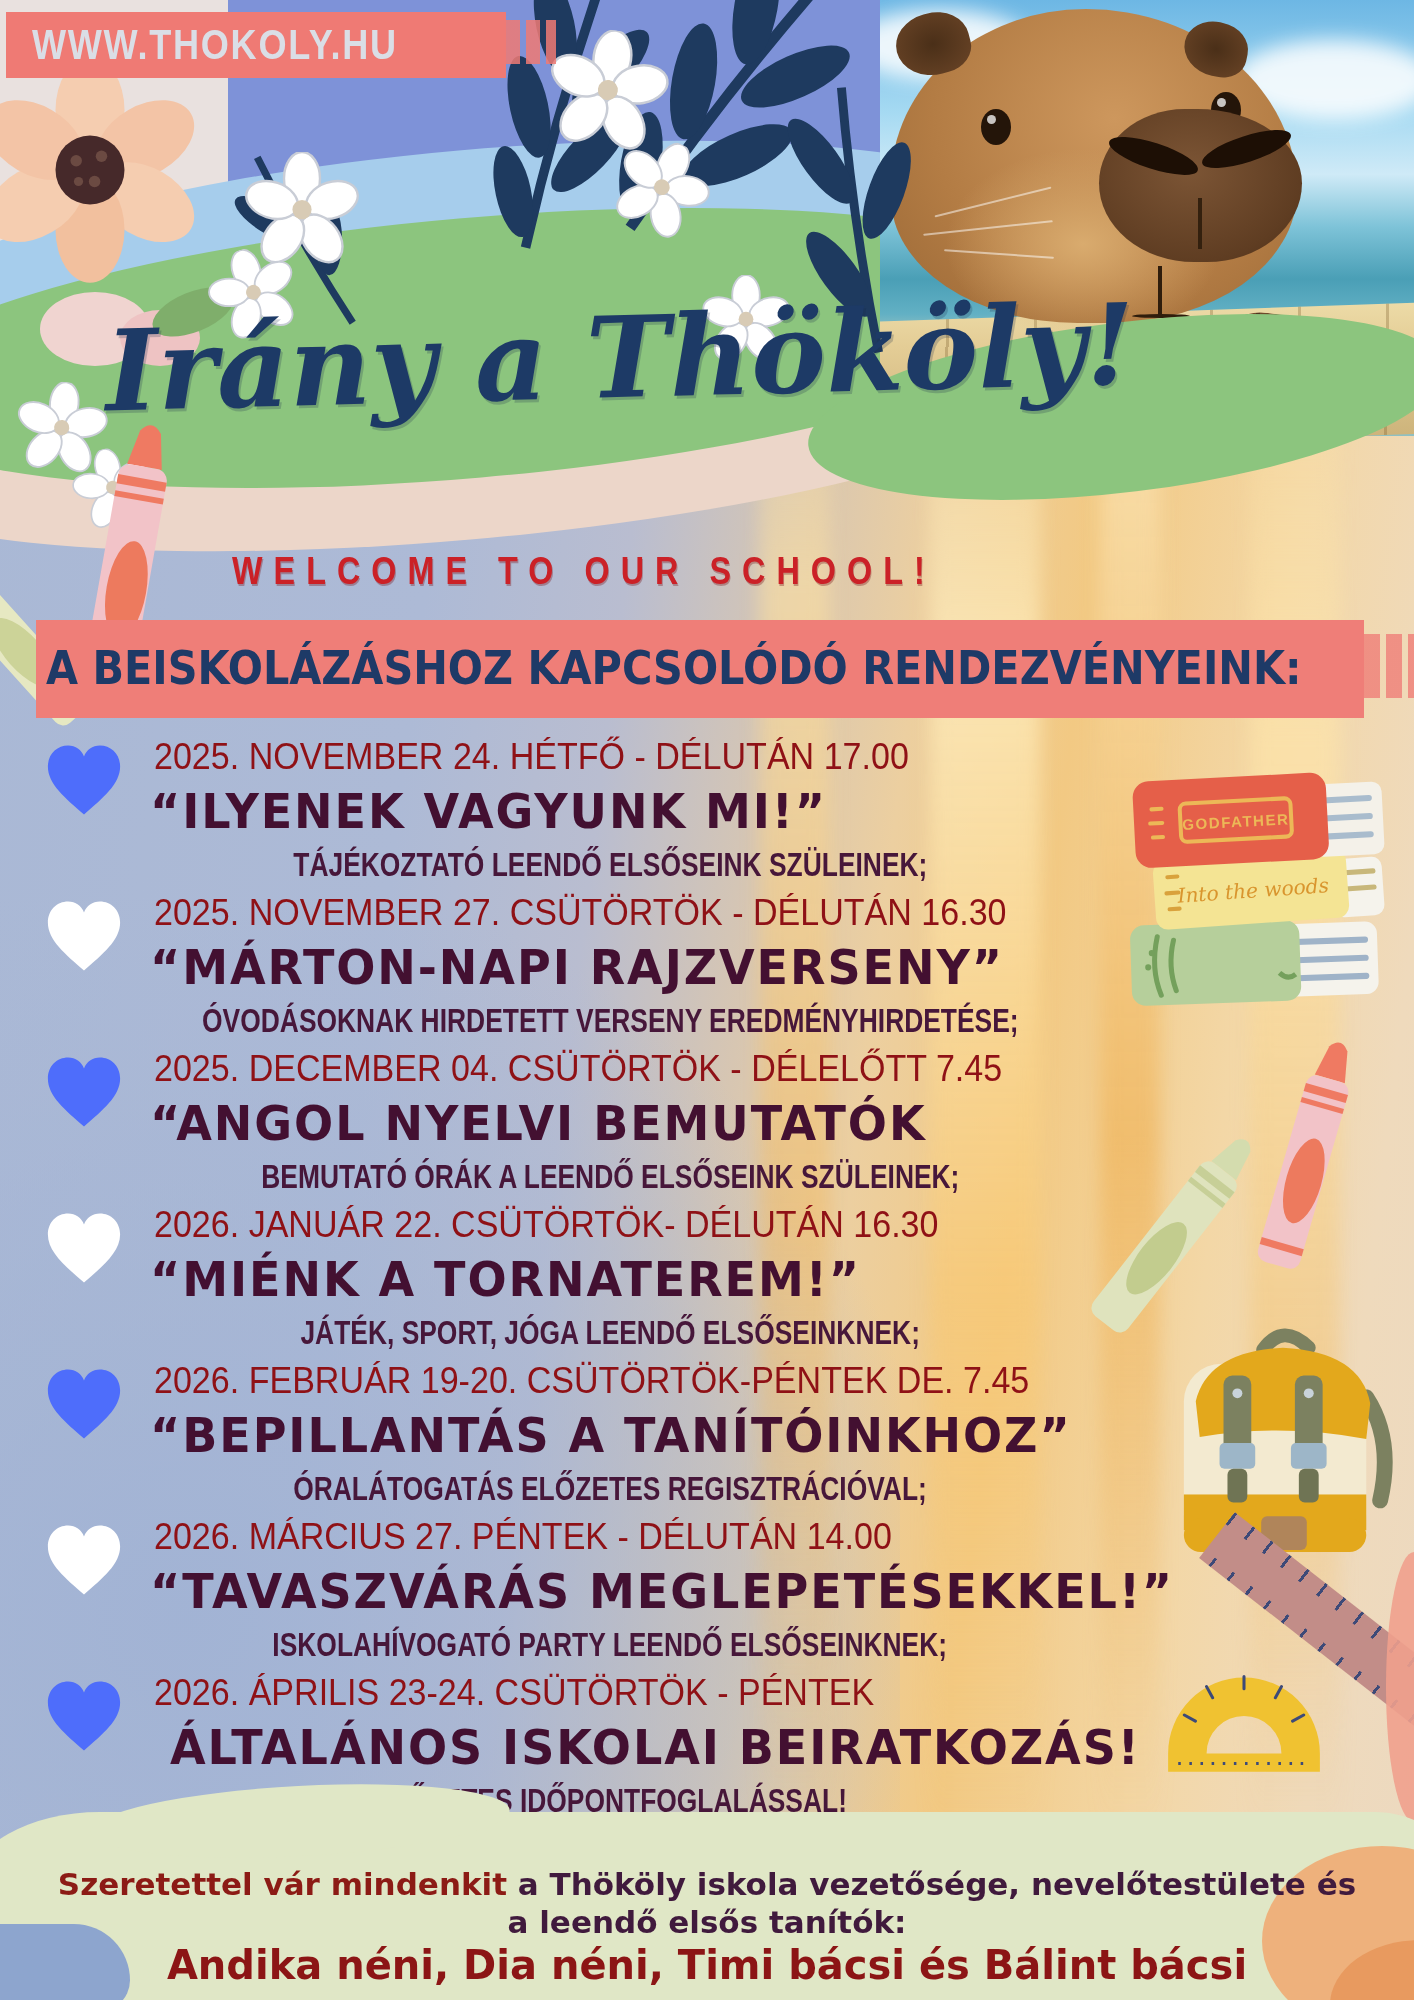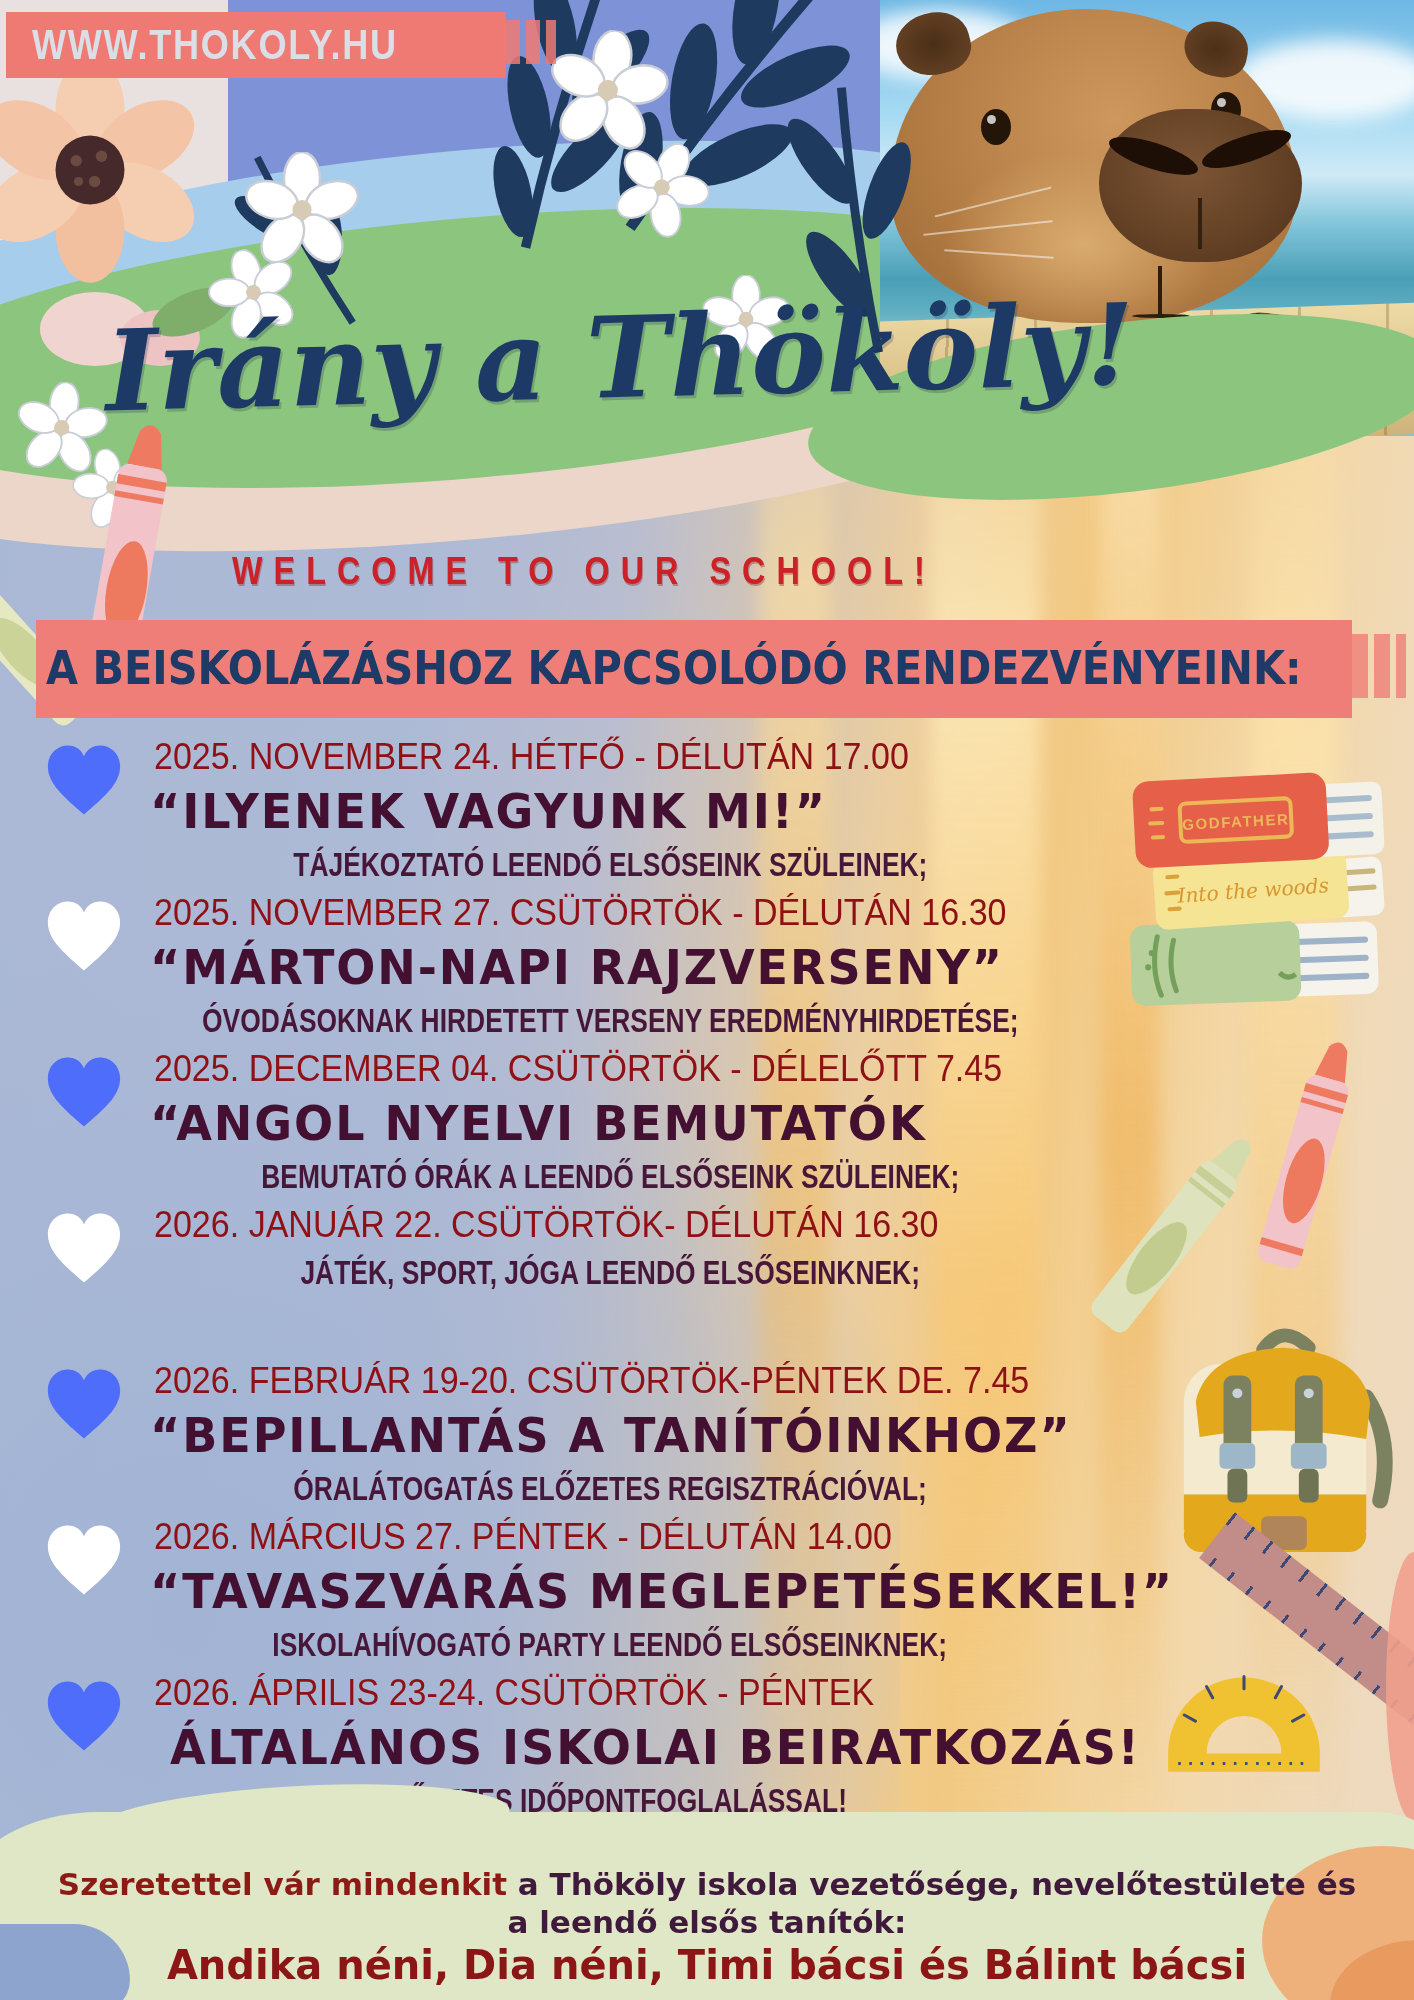--- a/index.html
+++ b/index.html
@@ -67,21 +67,21 @@
     background:linear-gradient(90deg,#ef7a74 0 14px,transparent 14px 20px,#ef7a74 20px 34px,transparent 34px 40px,#ef7a74 40px 50px,transparent 50px);opacity:.85;}
   .www-text{position:absolute;left:26px;top:9px;font-size:42px;font-weight:bold;letter-spacing:2px;color:#dadee6;}
   .cx{display:inline-block;transform:scaleX(.86);transform-origin:left center;white-space:nowrap;}
   .cxc{display:inline-block;transform:scaleX(.85);transform-origin:center center;white-space:nowrap;}
 
   .script-title{position:absolute;left:60px;top:292px;width:1120px;text-align:center;
     font-family:"DejaVu Serif",serif;font-style:italic;font-weight:bold;font-size:112px;
     color:#1d3a66;transform:rotate(-1.5deg);text-shadow:2px 3px 0 rgba(25,40,75,.22);}
   .welcome{position:absolute;left:170px;top:550px;width:1030px;
     font-size:38px;font-weight:bold;letter-spacing:13px;color:#cb2127;text-shadow:1px 2px 0 rgba(120,20,25,.35);}
-  .head-banner{position:absolute;left:36px;top:620px;width:1316px;height:98px;background:#ef7e78;}
+  .head-banner{position:absolute;left:36px;top:620px;width:1316px;height:98px;background:#ef7e78;padding-left:12px;}
   .head-banner:after{content:"";position:absolute;left:100%;top:14px;width:60px;height:64px;
     background:linear-gradient(90deg,#ef7e78 0 16px,transparent 16px 22px,#ef7e78 22px 38px,transparent 38px 44px,#ef7e78 44px 54px,transparent 54px);opacity:.8;}
   .head-text{position:absolute;left:10px;top:21px;width:1300px;
     font-family:"DejaVu Sans",sans-serif;font-weight:bold;font-size:46px;color:#1e3a67;}
   .head-text .cx{transform:scaleX(.9);}
 
   
   .event{position:absolute;left:40px;width:1334px;height:156px;}
   .heart{position:absolute;left:2px;top:0;width:84px;height:88px;}
   .e-date{margin-left:114px;font-size:37px;line-height:42px;font-weight:normal;color:#8f1116;}
@@ -402,20 +402,21 @@
     <div class="e-date"><span class="cx">2025. DECEMBER 04. CSÜTÖRTÖK - DÉLELŐTT 7.45</span></div>
     <div class="e-title"><span class="cx">“ANGOL NYELVI BEMUTATÓK</span></div>
     <div class="e-desc"><span class="cxc">BEMUTATÓ ÓRÁK A LEENDŐ ELSŐSEINK SZÜLEINEK;</span></div>
   </div>
 
   <div class="event" style="top: 1204px;">
     <svg class="heart" viewBox="0 0 100 100">
       <path d="M50,91 C28,72 7,55 7,34 C7,19 18,9 31,9 C40,9 47,14 50,22 C53,14 60,9 69,9 C82,9 93,19 93,34 C93,55 72,72 50,91 Z" fill="#ffffff"></path>
     </svg>
     <div class="e-date"><span class="cx">2026. JANUÁR 22. CSÜTÖRTÖK- DÉLUTÁN 16.30</span></div>
+    <div class="e-title"><span class="cx">“MIÉNK A TORNATEREM!”</span></div>
     <div class="e-desc"><span class="cxc">JÁTÉK, SPORT, JÓGA LEENDŐ ELSŐSEINKNEK;</span></div>
   </div>
 
   <div class="event" style="top: 1360px;">
     <svg class="heart" viewBox="0 0 100 100">
       <path d="M50,91 C28,72 7,55 7,34 C7,19 18,9 31,9 C40,9 47,14 50,22 C53,14 60,9 69,9 C82,9 93,19 93,34 C93,55 72,72 50,91 Z" fill="#4e6dfb"></path>
     </svg>
     <div class="e-date"><span class="cx">2026. FEBRUÁR 19-20. CSÜTÖRTÖK-PÉNTEK DE. 7.45</span></div>
     <div class="e-title"><span class="cx">“BEPILLANTÁS A TANÍTÓINKHOZ”</span></div>
     <div class="e-desc"><span class="cxc">ÓRALÁTOGATÁS ELŐZETES REGISZTRÁCIÓVAL;</span></div>

